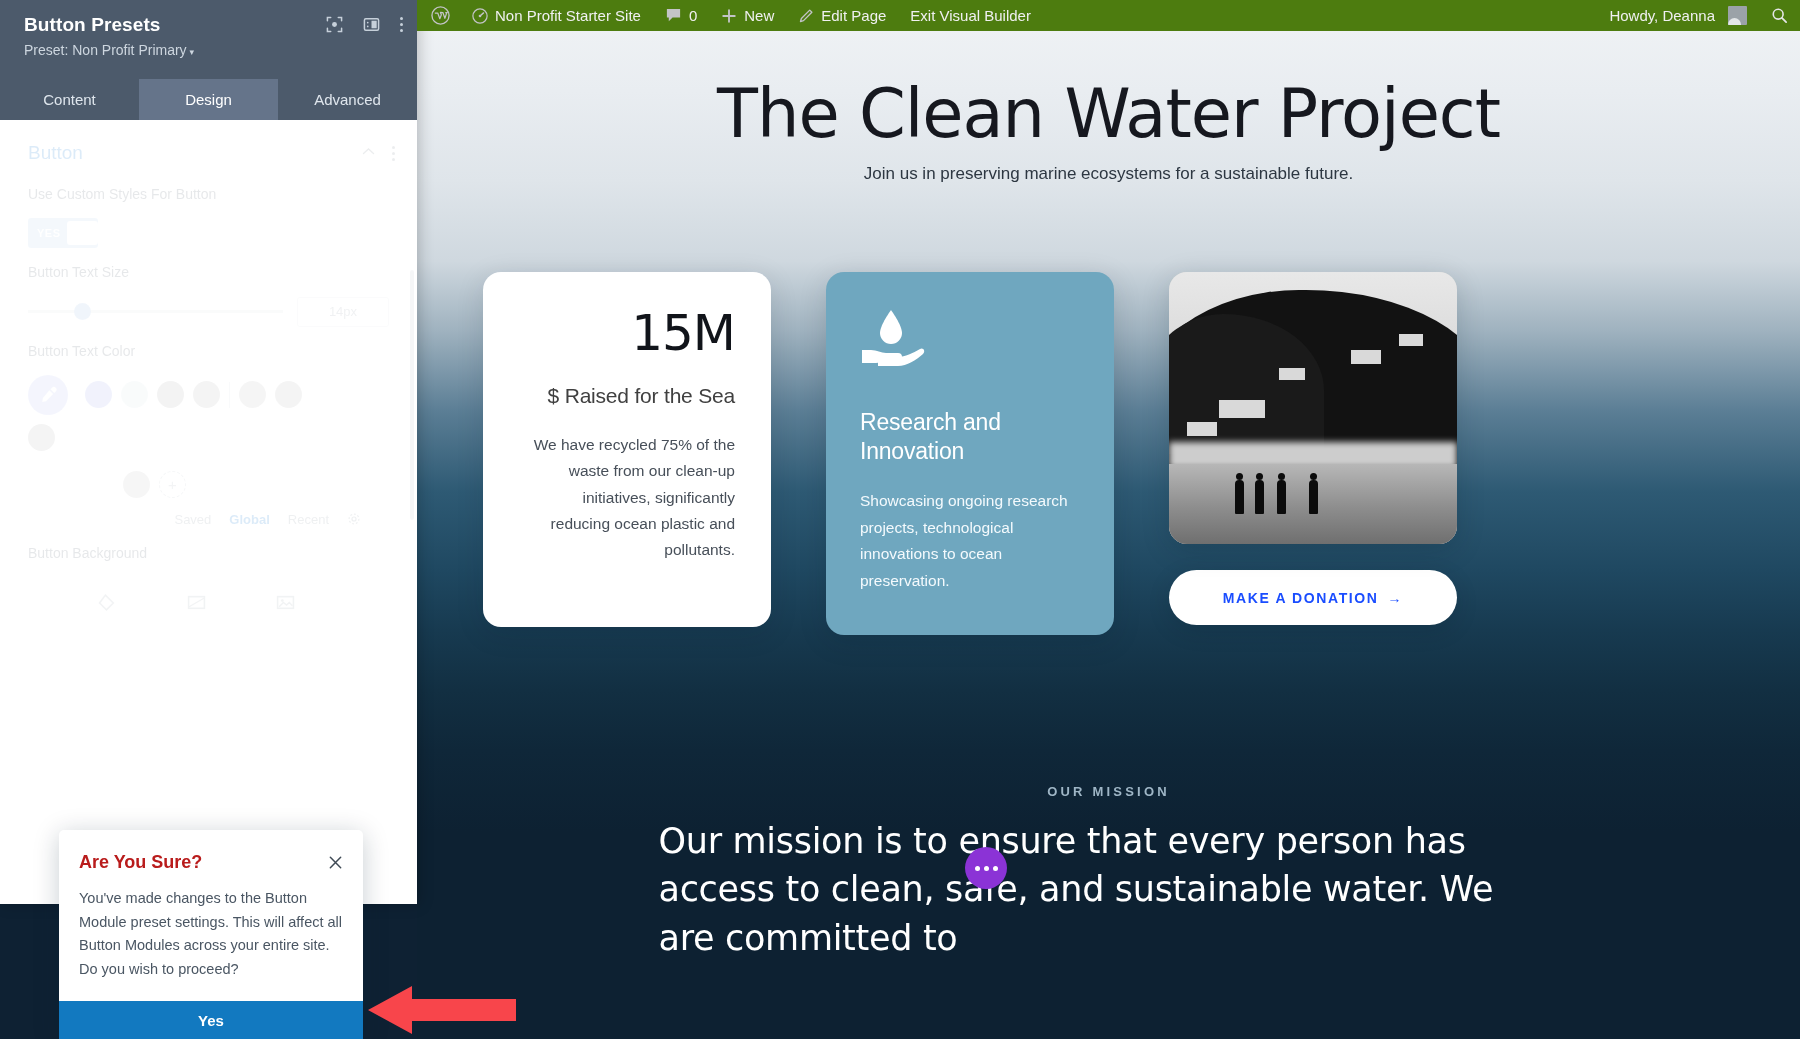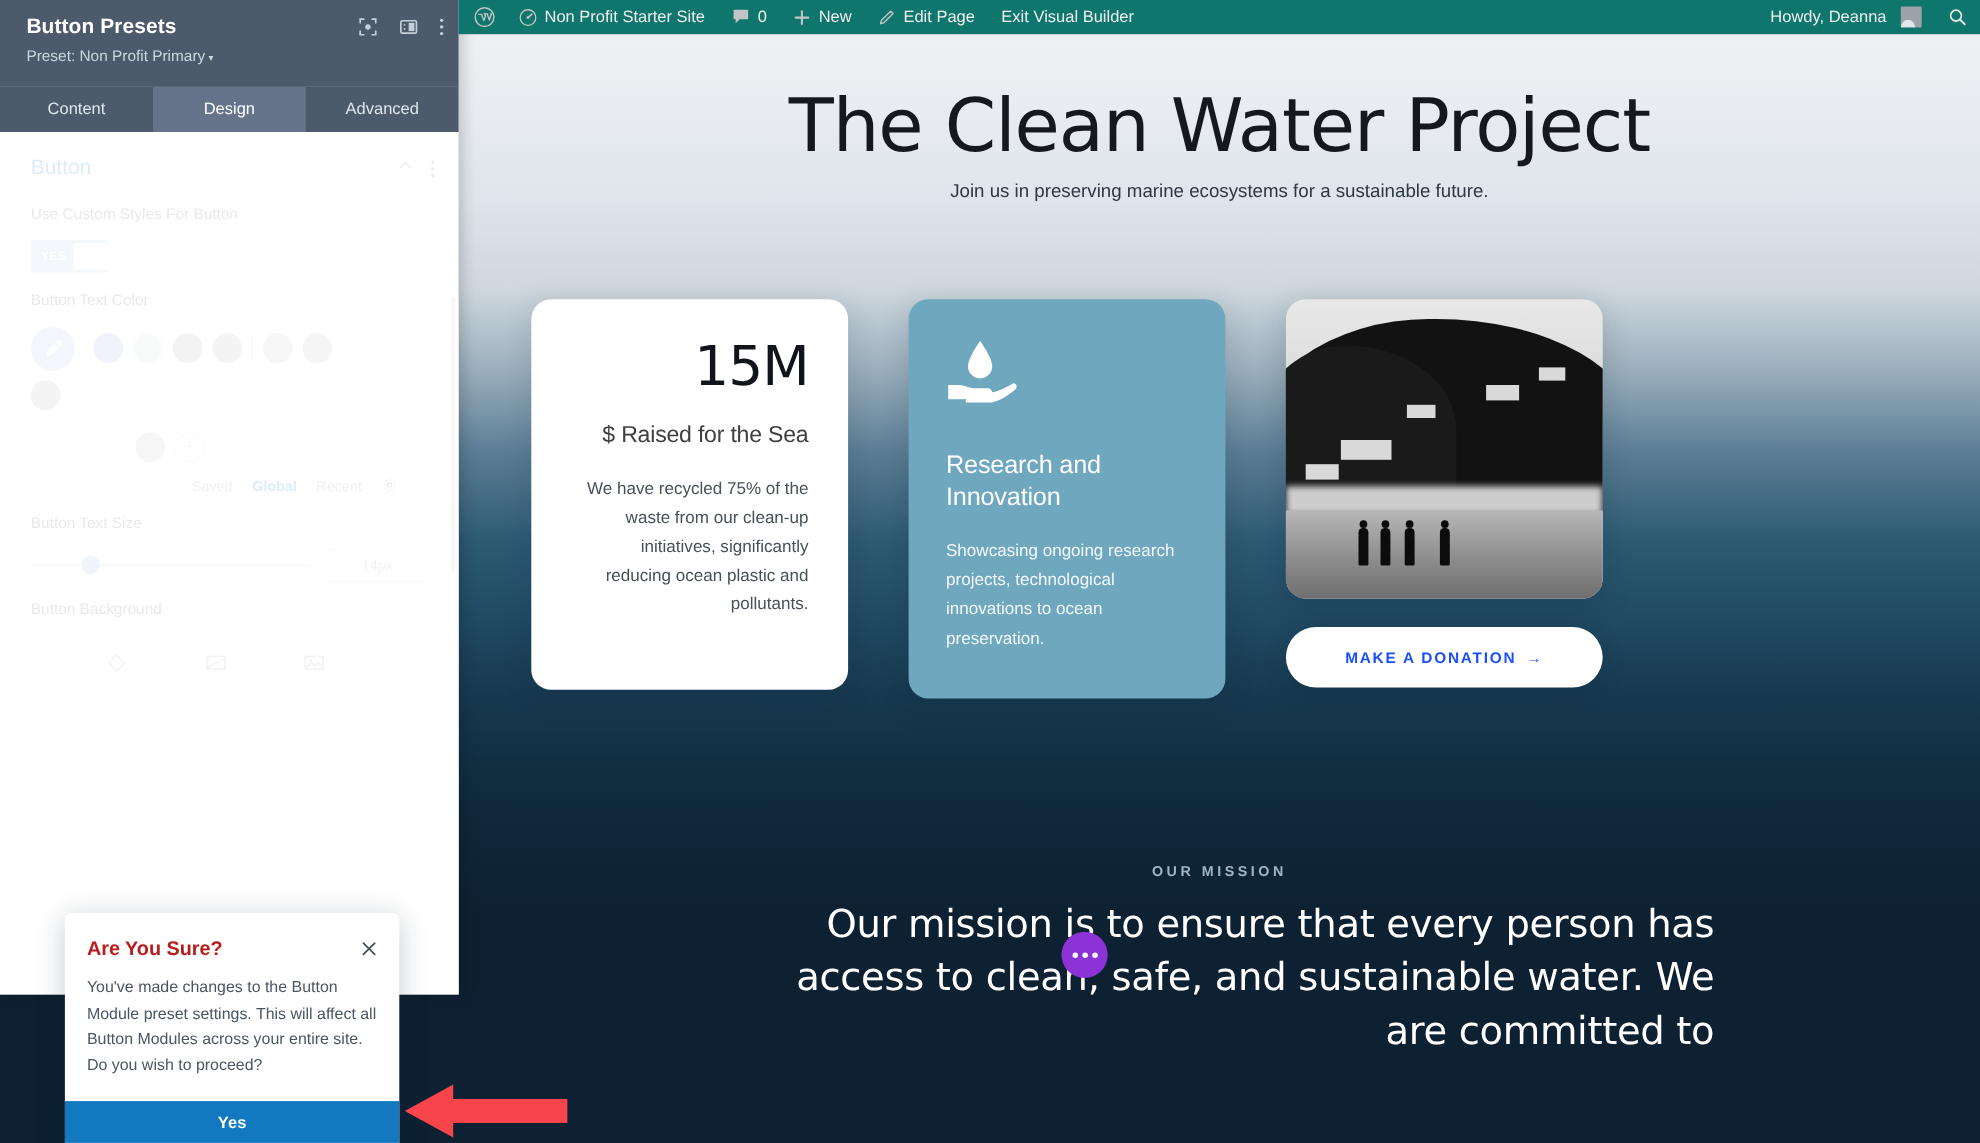--- a/index.html
+++ b/index.html
@@ -7,21 +7,21 @@
     width: 1800px; height: 1039px;
     overflow: hidden;
     font-family: "Liberation Sans", sans-serif;
     background: #0e2133;
   }
   #root { position: relative; width: 1800px; height: 1039px; }
 
   
   .wp-adminbar {
     position: absolute; top: 0; left: 417px; right: 0; height: 31px;
-    background: #0f766e; color: #f0f0f1;
+    background: #4d7c0f; color: #f0f0f1;
     display: flex; align-items: center;
     font-size: 15px; z-index: 40; gap: 24px;
   }
   .wp-left { display: flex; align-items: center; height: 100%; }
   .wp-right { margin-left: auto; display: flex; align-items: center; height: 100%; }
   .wp-item {
     display: flex; align-items: center; gap: 7px;
     padding: 0 12px; height: 100%; color: #f0f0f1;
     white-space: nowrap;
   }
@@ -129,21 +129,21 @@
     font-family: "Liberation Sans", sans-serif;
   }
 
   
   .mission-eyebrow {
     position: absolute; top: 753px; width: 100%; text-align: center;
     font-size: 13px; letter-spacing: 3.2px; color: #9fb6c6; font-weight: 600;
   }
   .mission-text {
     position: absolute; top: 786px; left: 50%; transform: translateX(-50%);
-    width: 900px; text-align: right; color: #fff;
+    width: 900px; text-align: left; color: #fff;
     font-size: 35px; line-height: 1.38; font-weight: 400; letter-spacing: -0.3px;
     font-family: "DejaVu Sans", sans-serif;
   }
   .divi-fab {
     position: absolute; left: 548px; top: 816px;
     width: 42px; height: 42px; border-radius: 50%;
     background: #8b33d6; display: flex; align-items: center; justify-content: center;
     gap: 4px; z-index: 22; cursor: pointer;
   }
   .divi-fab i { width: 5px; height: 5px; border-radius: 50%; background: #fff; display:block; }
@@ -417,20 +417,30 @@
                 <i style="background:#8a949d"></i>
               </span>
           </div>
         </div>
 
         <div class="field">
           <div class="field-label">Use Custom Styles For Button</div>
           <div class="toggle">
             <span class="yes">YES</span>
             <span class="knob"></span>
+          </div>
+        </div>
+
+        <div class="field">
+          <div class="field-label">Button Text Size</div>
+          <div class="slider-row">
+            <div class="slider-track">
+                <div class="slider-knob"></div>
+              </div>
+            <div class="slider-val">14px</div>
           </div>
         </div>
 
         <div class="field">
           <div class="field-label">Button Text Color</div>
           <div class="swatches">
             <span class="sw-pick">
               <svg width="20" height="20" viewBox="0 0 18 18" aria-hidden="true">
                   <path d="M12.6 2.4a2.4 2.4 0 0 1 3.4 3.4l-1.4 1.4-3.4-3.4ZM10.2 4.8l3.4 3.4-6.4 6.4-3.4.6.6-3.4Z" fill="#fff"></path>
                 </svg>
@@ -455,30 +465,20 @@
             <span>
               <svg width="14" height="14" viewBox="0 0 18 18" aria-hidden="true">
                   <circle cx="9" cy="9" r="2.6" fill="none" stroke="#9aa4ad" stroke-width="1.5"></circle>
                   <circle cx="9" cy="9" r="6.3" fill="none" stroke="#9aa4ad" stroke-width="1.5" stroke-dasharray="2.4 2.4"></circle>
                 </svg>
             </span>
           </div>
         </div>
 
         <div class="field">
-          <div class="field-label">Button Text Size</div>
-          <div class="slider-row">
-            <div class="slider-track">
-                <div class="slider-knob"></div>
-              </div>
-            <div class="slider-val">14px</div>
-          </div>
-        </div>
-
-        <div class="field">
           <div class="field-label">Button Background</div>
           <div class="bg-tabs">
             <span>
               <svg width="19" height="19" viewBox="0 0 18 18" aria-hidden="true">
                   <path d="M7 2 14.5 9.5 8 16 1.5 9.5Z" fill="none" stroke="#aeb7bf" stroke-width="1.5"></path>
                 </svg>
             </span>
             <span>
               <svg width="19" height="19" viewBox="0 0 18 18" aria-hidden="true">
                   <rect x="1.5" y="3.5" width="15" height="11" fill="none" stroke="#aeb7bf" stroke-width="1.5"></rect>

